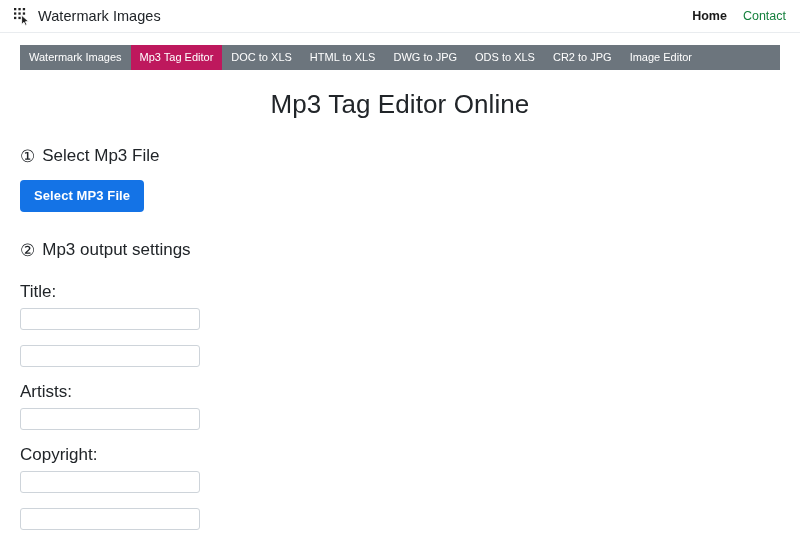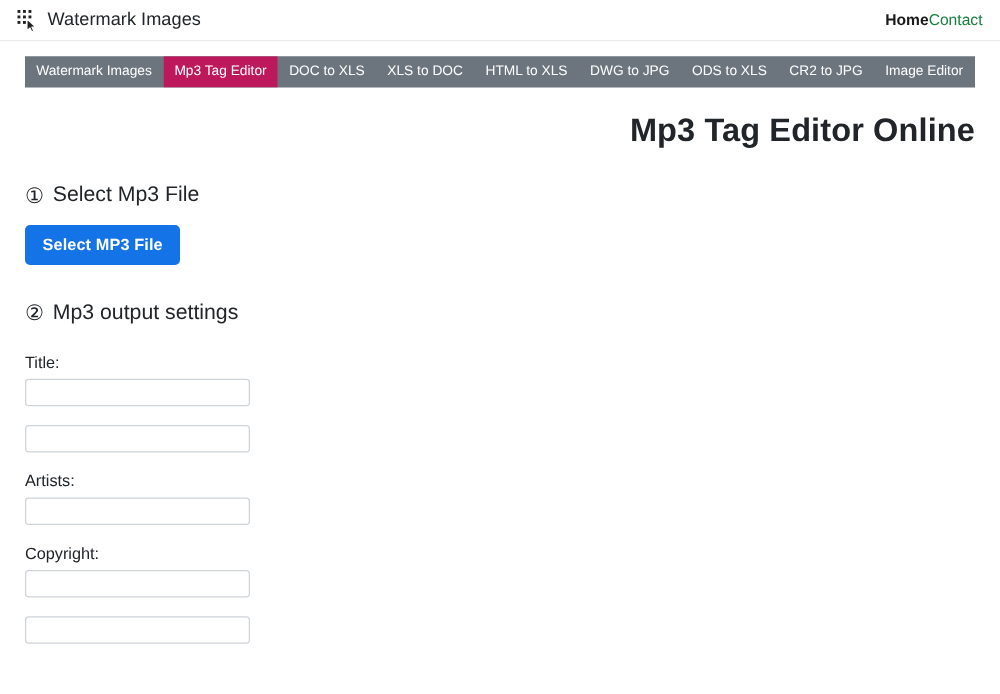--- a/index.html
+++ b/index.html
@@ -44,20 +44,21 @@
   .brand-title {
     font-size: 14.5px;
     color: #212529;
     letter-spacing: 0.05px;
     white-space: nowrap;
   }
   .header-spacer { flex: 1 1 auto; }
   .header-nav {
     display: flex;
     align-items: center;
+    gap: 16px;
     margin-left: 24px;
   }
   .header-nav a {
     font-size: 12.5px;
     text-decoration: none;
     color: #15803d;
     white-space: nowrap;
   }
   .header-nav a.active {
     font-weight: bold;
@@ -90,23 +91,23 @@
     background: #be185d;
     color: #ffffff;
   }
 
   
   .page {
     padding: 0 20px;
     box-sizing: border-box;
   }
   .page-title {
-    text-align: right;
+    text-align: center;
     font-size: 26px;
-    font-weight: bold;
+    font-weight: normal;
     color: #212529;
     margin: 19px 0 0 0;
     letter-spacing: 0.1px;
   }
   .step-heading {
     font-size: 17px;
     font-weight: normal;
     color: #212529;
     margin: 0;
     padding: 0;
@@ -136,21 +137,21 @@
     font-family: "Liberation Sans", sans-serif;
     cursor: pointer;
     line-height: 1;
     letter-spacing: 0.1px;
   }
 
   .form { margin-top: 22px; }
   .field { margin-bottom: 0; }
   .field-label {
     display: block;
-    font-size: 13px;
+    font-size: 17px;
     color: #212529;
     margin-bottom: 6px;
   }
   .field-input {
     display: block;
     width: 180px;
     height: 22px;
     box-sizing: border-box;
     border: 1px solid #ced4da;
     border-radius: 3px;
@@ -190,21 +191,20 @@
     <a href="#" class="active">Home</a>
     <a href="#">Contact</a>
   </nav>
 </div>
 
 <div class="navbar-wrap">
   <nav class="navbar">
     <a href="#">Watermark Images</a>
     <a href="#" class="active">Mp3 Tag Editor</a>
     <a href="#">DOC to XLS</a>
-    <a href="#">XLS to DOC</a>
     <a href="#">HTML to XLS</a>
     <a href="#">DWG to JPG</a>
     <a href="#">ODS to XLS</a>
     <a href="#">CR2 to JPG</a>
     <a href="#">Image Editor</a>
 
   </nav>
 </div>
 
 <div class="page">

